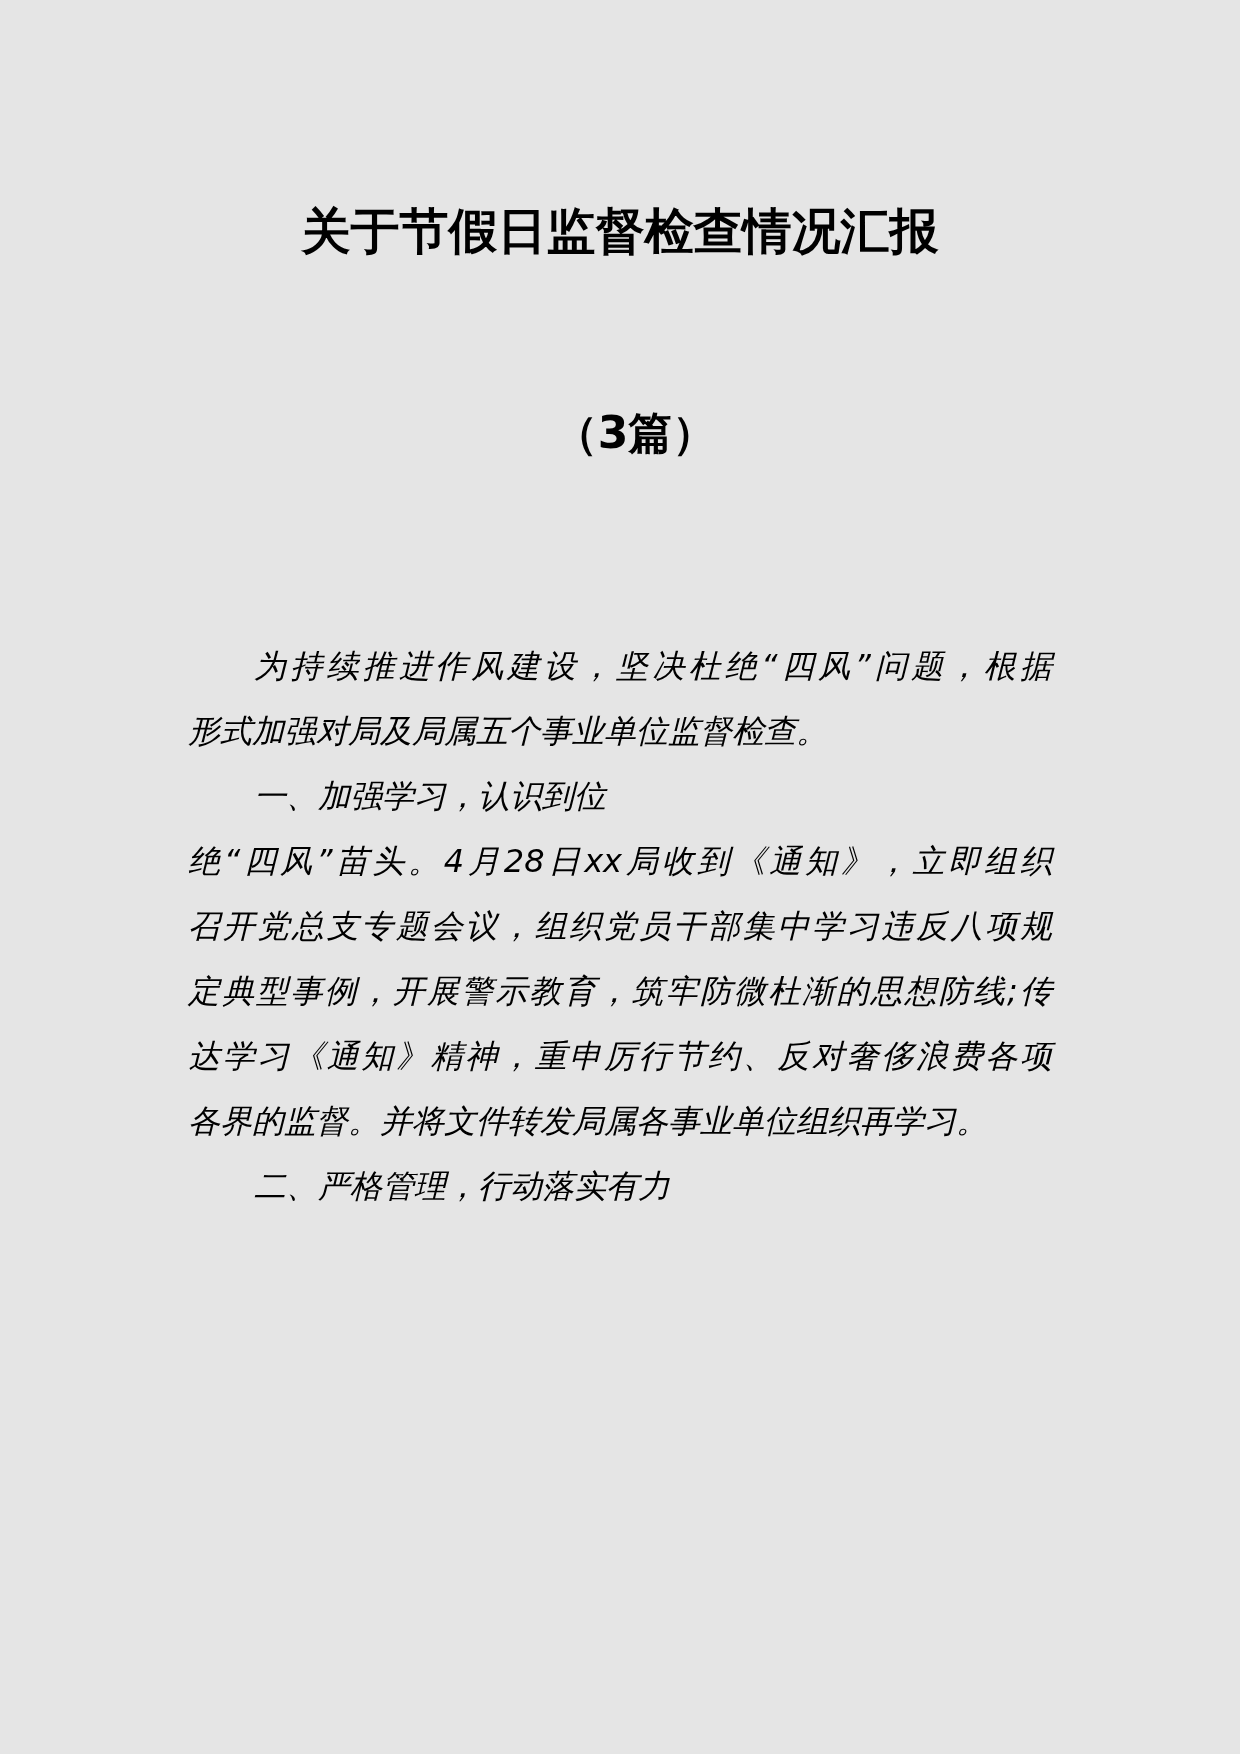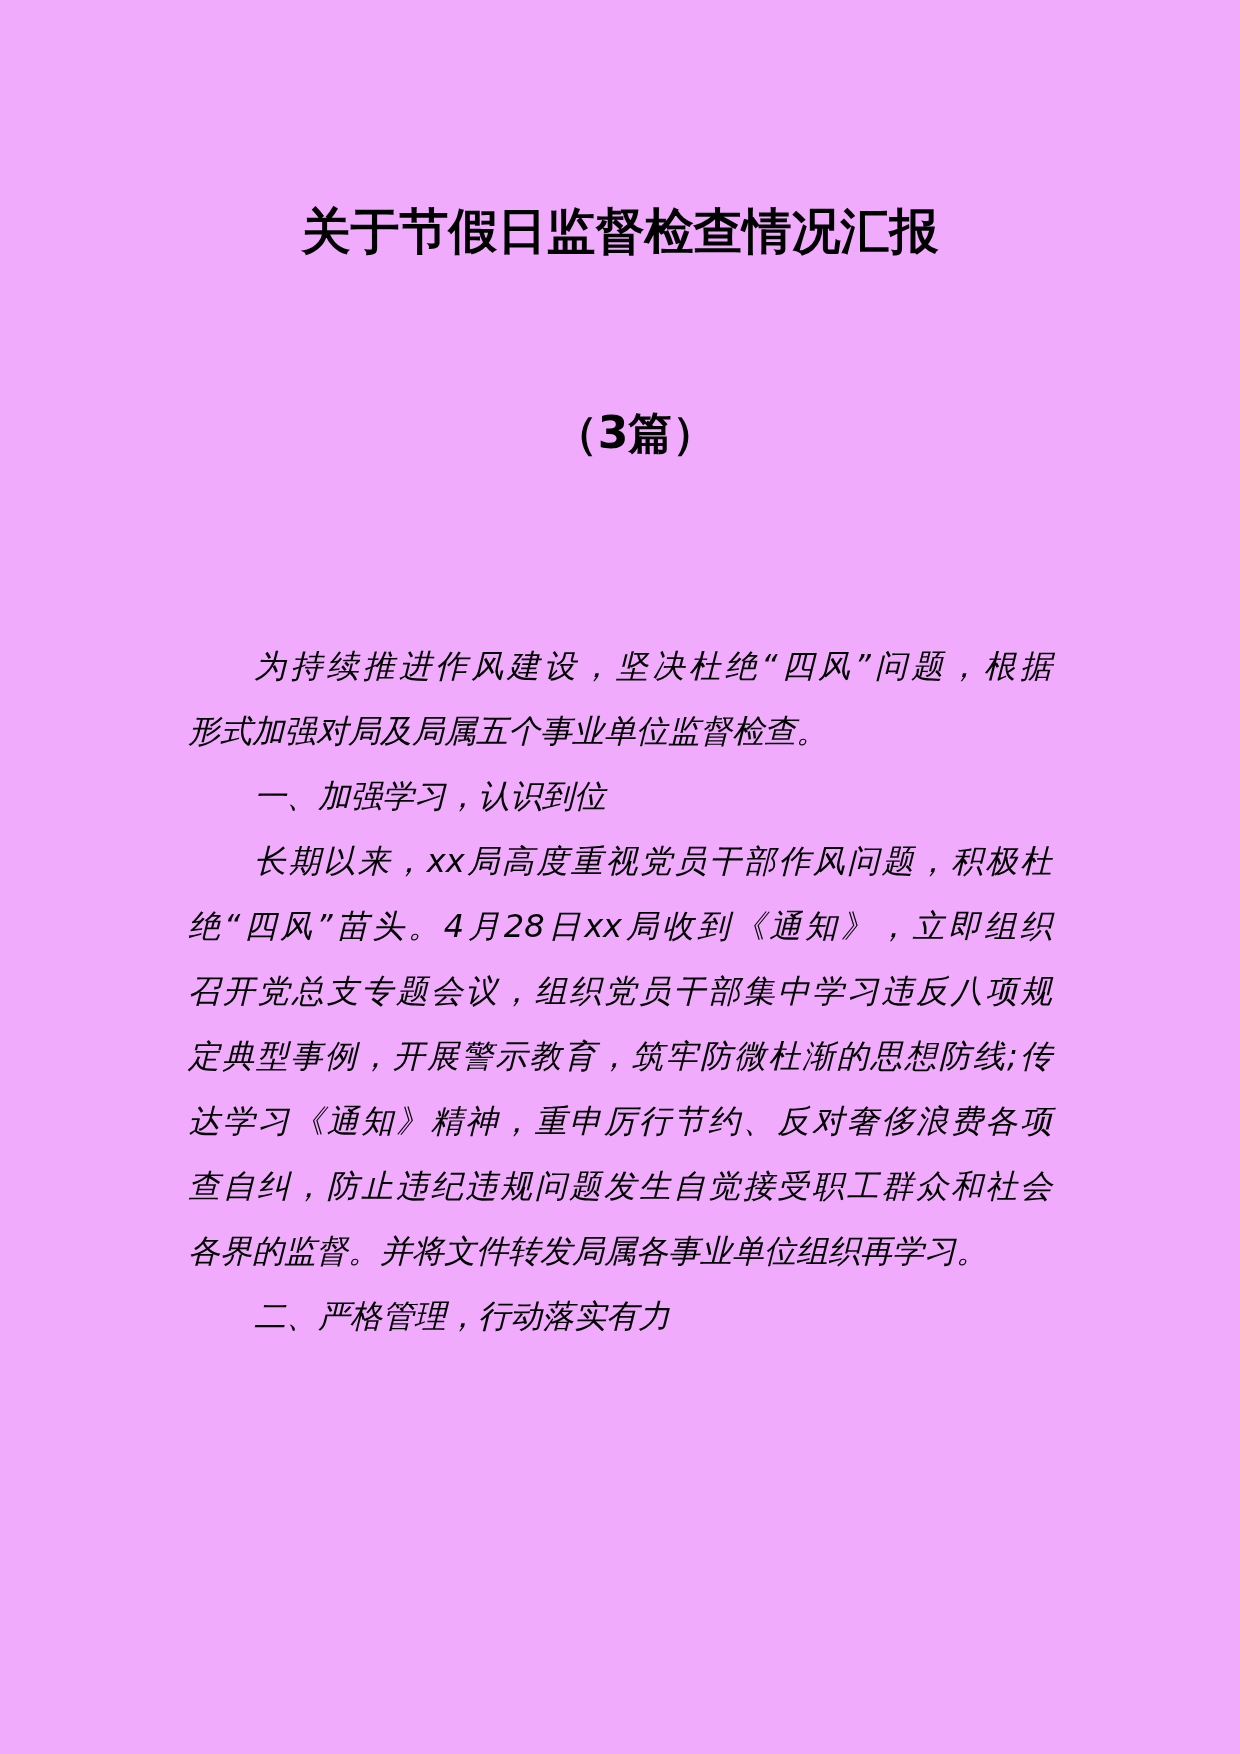--- a/index.html
+++ b/index.html
@@ -14,21 +14,21 @@
       overflow: hidden;
       color: #000000;
       font-family: "DejaVu Sans", "Liberation Sans", sans-serif;
     }
     .page {
       position: absolute;
       left: 0;
       top: 0;
       width: 1240px;
       height: 1754px;
-      background: #f0abfc;
+      background: #e5e5e5;
     }
     .title {
       position: absolute;
       left: 0;
       width: 1240px;
       top: 200px;
       text-align: center;
       font-size: 49px;
       font-weight: bold;
       line-height: 64px;
@@ -89,25 +89,23 @@
   <div class="body-text">
 
     <div>
       <span class="line full indent">为持续推进作风建设，坚决杜绝“四风”问题，根据</span>
       <span class="line last">形式加强对局及局属五个事业单位监督检查。</span>
     </div>
 
     <span class="line heading-line">一、加强学习，认识到位</span>
 
     <div>
-      <span class="line full indent">长期以来，xx局高度重视党员干部作风问题，积极杜</span>
       <span class="line full">绝“四风”苗头。4月28日xx局收到《通知》，立即组织</span>
       <span class="line full">召开党总支专题会议，组织党员干部集中学习违反八项规</span>
       <span class="line full">定典型事例，开展警示教育，筑牢防微杜渐的思想防线;传</span>
       <span class="line full">达学习《通知》精神，重申厉行节约、反对奢侈浪费各项</span>
-      <span class="line full">查自纠，防止违纪违规问题发生自觉接受职工群众和社会</span>
       <span class="line last">各界的监督。并将文件转发局属各事业单位组织再学习。</span>
     </div>
 
     <span class="line heading-line">二、严格管理，行动落实有力</span>
 
   </div>
 </div>
 
 </body></html>

